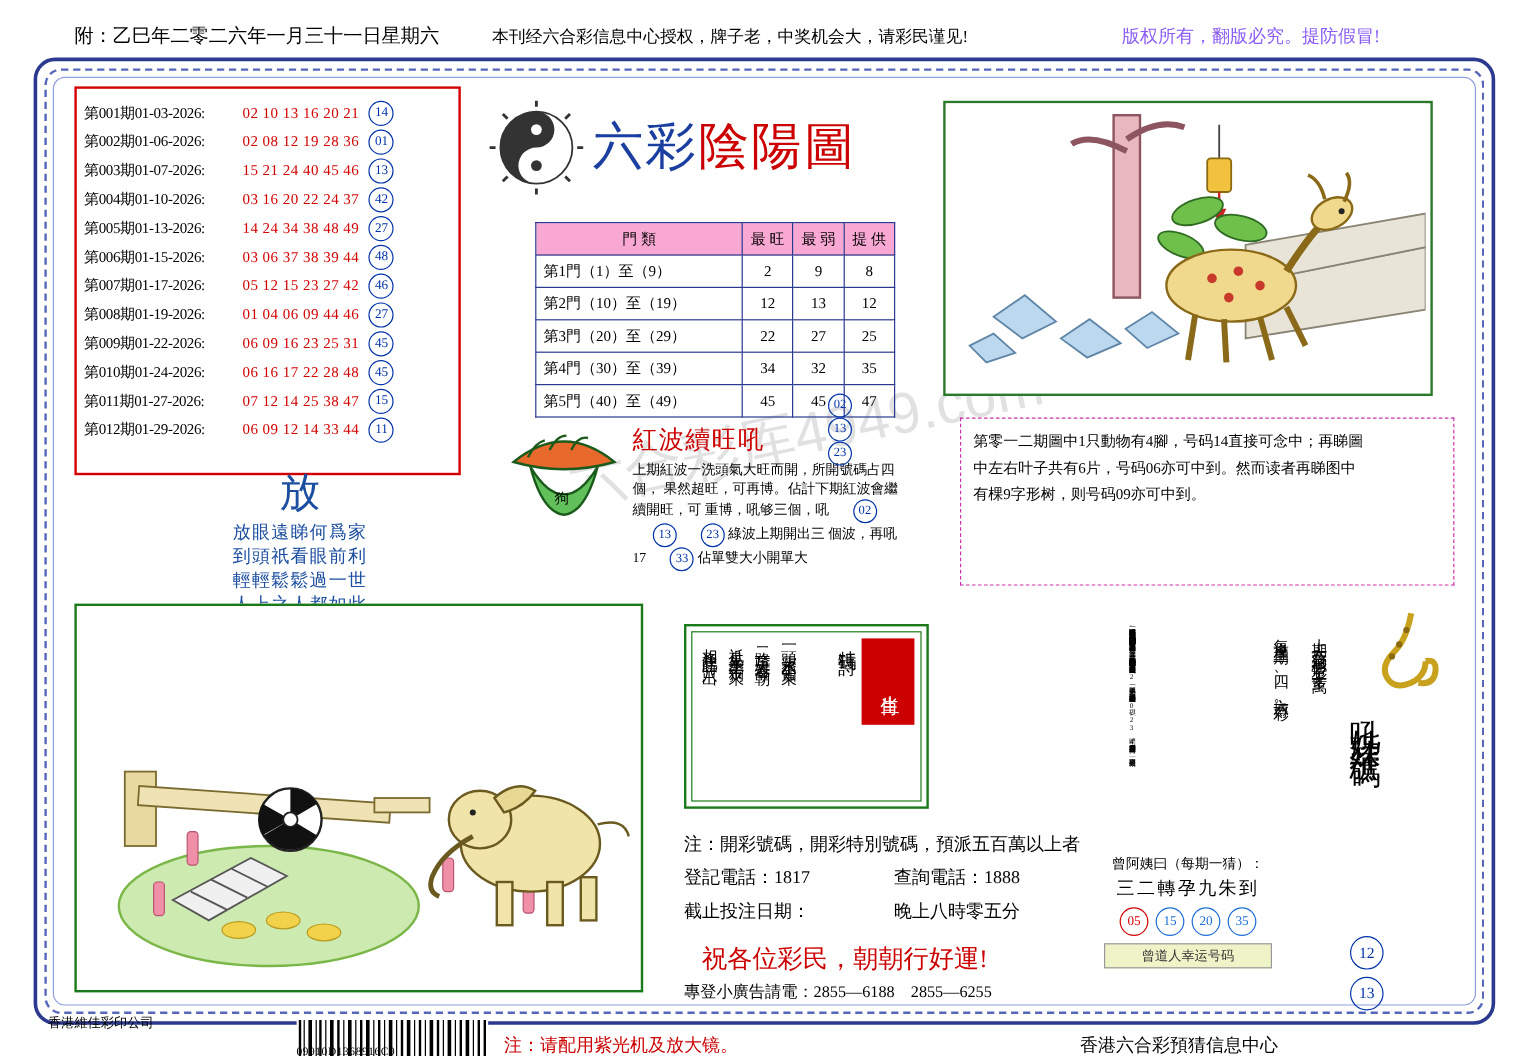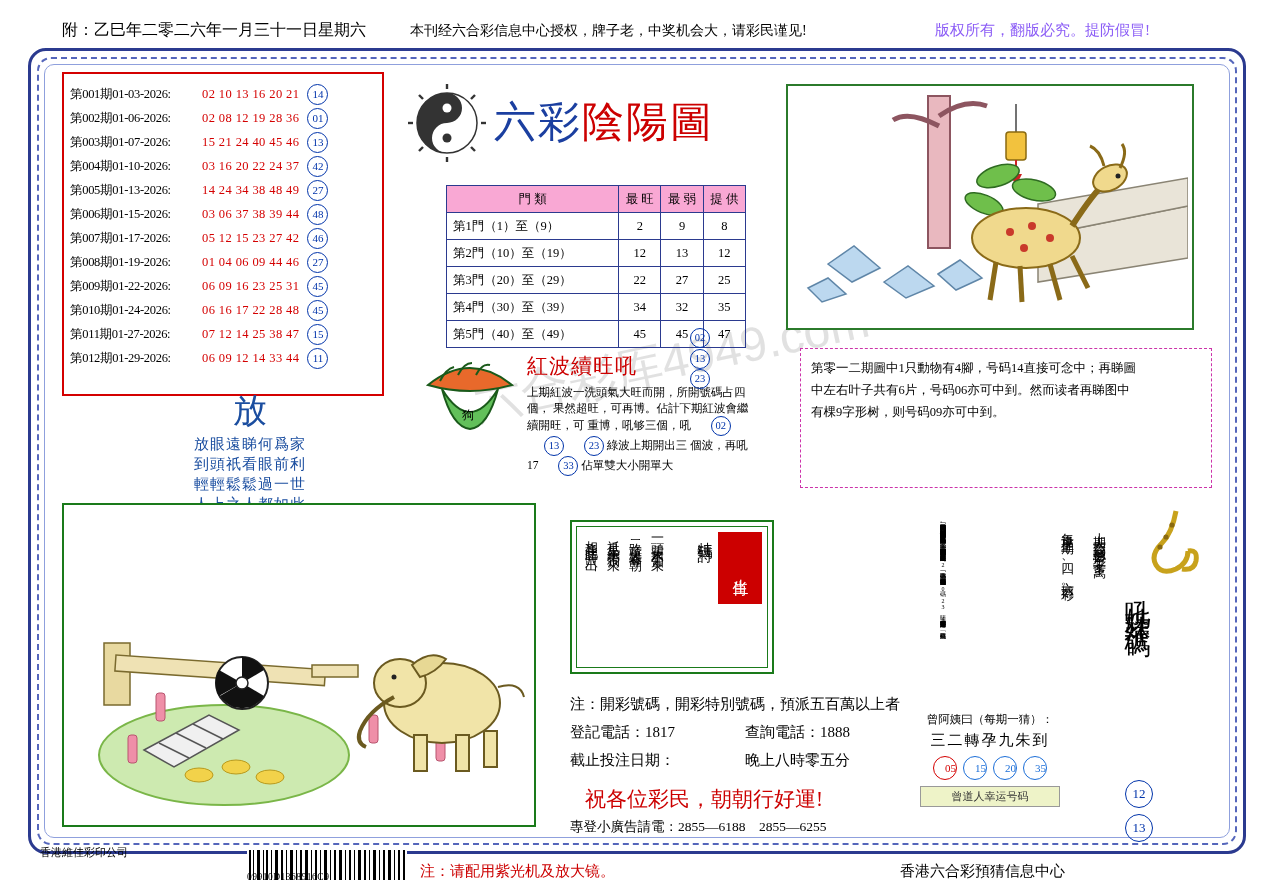--- a/index.html
+++ b/index.html
@@ -143,21 +143,21 @@
   .notes .row .sp { display:inline-block; width:70px; }
   .bless { position:absolute; left:585px; top:785px; font-size:21px; color:#cc0000; white-space:nowrap; }
   .adline { position:absolute; left:570px; top:818px; font-size:13.5px; color:#000; white-space:nowrap; }
 
   
   .riddle { position:absolute; left:920px; top:712px; width:140px; text-align:center; }
   .riddle .q { font-size:11.5px; color:#000; white-space:nowrap; }
   .riddle .ans { font-size:15px; color:#000; margin-top:4px; letter-spacing:2px; }
   .riddle .balls { margin-top:6px; display:flex; gap:6px; justify-content:center; }
   .riddle .balls .b {
-    width:22px; height:22px; line-height:22px; border-radius:50%; text-align:right; font-size:11px;
+    width:22px; height:22px; line-height:22px; border-radius:50%; text-align:center; font-size:11px;
   }
   .riddle .cap {
     margin-top:6px; border:1px solid #999; background:#eef3c8; font-size:11px; padding:2px 8px; color:#333;
   }
 
   
   .rb-nums { position:absolute; left:1125px; top:780px; }
   .rb-nums .b {
     width:26px; height:26px; line-height:26px; border-radius:50%; border:1px solid #0033aa;
     color:#0033aa; text-align:center; font-size:13px; margin-bottom:6px;

